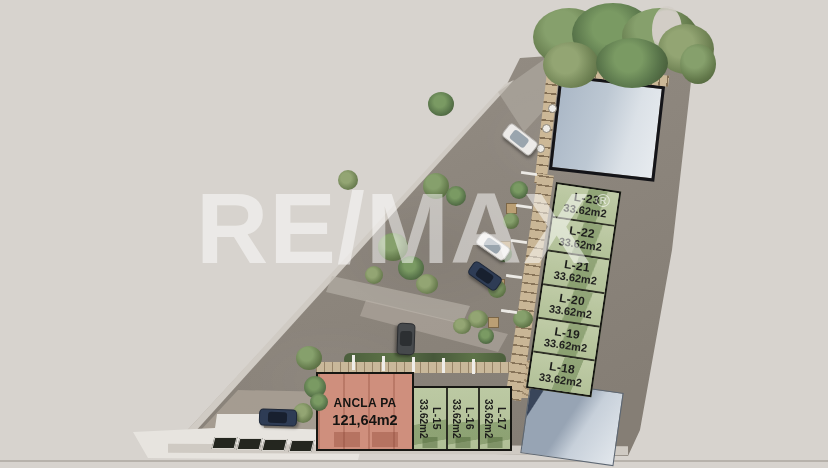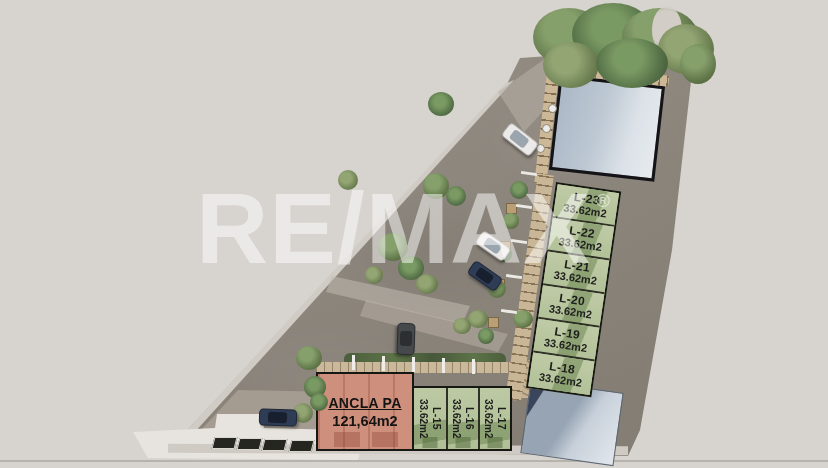--- a/index.html
+++ b/index.html
@@ -78,21 +78,21 @@
   .cunit-label{font-size:12px;font-weight:700;color:#1d1d1b;line-height:1.05;letter-spacing:.3px;}
   .cunit-area{font-size:11px;font-weight:600;color:#232321;line-height:1.1;}
   .walk-tick{position:absolute;width:16px;height:3px;background:#eceae5;z-index:6;transform:rotate(8deg);}
 
   
   .ancla{left:316px;top:372px;width:98px;height:79px;z-index:5;border:2.5px solid #171713;box-sizing:border-box;
     background:#cf8f7d;
     background-image:repeating-linear-gradient(90deg,rgba(130,62,45,.28) 0 2px,transparent 2px 25px);
     display:flex;flex-direction:column;align-items:center;justify-content:center;gap:2px;}
   .ancla .door{position:absolute;bottom:2px;width:26px;height:15px;background:rgba(135,64,46,.35);}
-  .ancla-label{font-size:14px;font-weight:600;color:#141412;letter-spacing:.3px;text-decoration:underline;}
+  .ancla-label{font-size:12px;font-weight:600;color:#141412;letter-spacing:.3px;}
   .ancla-area{font-size:14.5px;font-weight:600;color:#141412;}
   .row-units{left:412px;top:386px;height:65px;z-index:5;display:flex;border:2.5px solid #171713;box-sizing:border-box;}
   .runit{width:32px;box-sizing:border-box;border-left:2px solid rgba(32,32,25,.9);position:relative;
     display:flex;align-items:center;justify-content:center;
     background:linear-gradient(170deg,rgba(0,0,0,0) 55%,rgba(96,124,70,.45) 56% 85%,rgba(0,0,0,0) 86%),
                linear-gradient(#bcc9a3,#b0bf96);}
   .runit:first-child{border-left:none;}
   .runit .door{position:absolute;bottom:1px;left:50%;transform:translateX(-50%);width:15px;height:11px;
     background:rgba(77,102,55,.5);}
   .vlabel{writing-mode:vertical-rl;text-align:center;line-height:1.35;color:#1d1d1b;}

